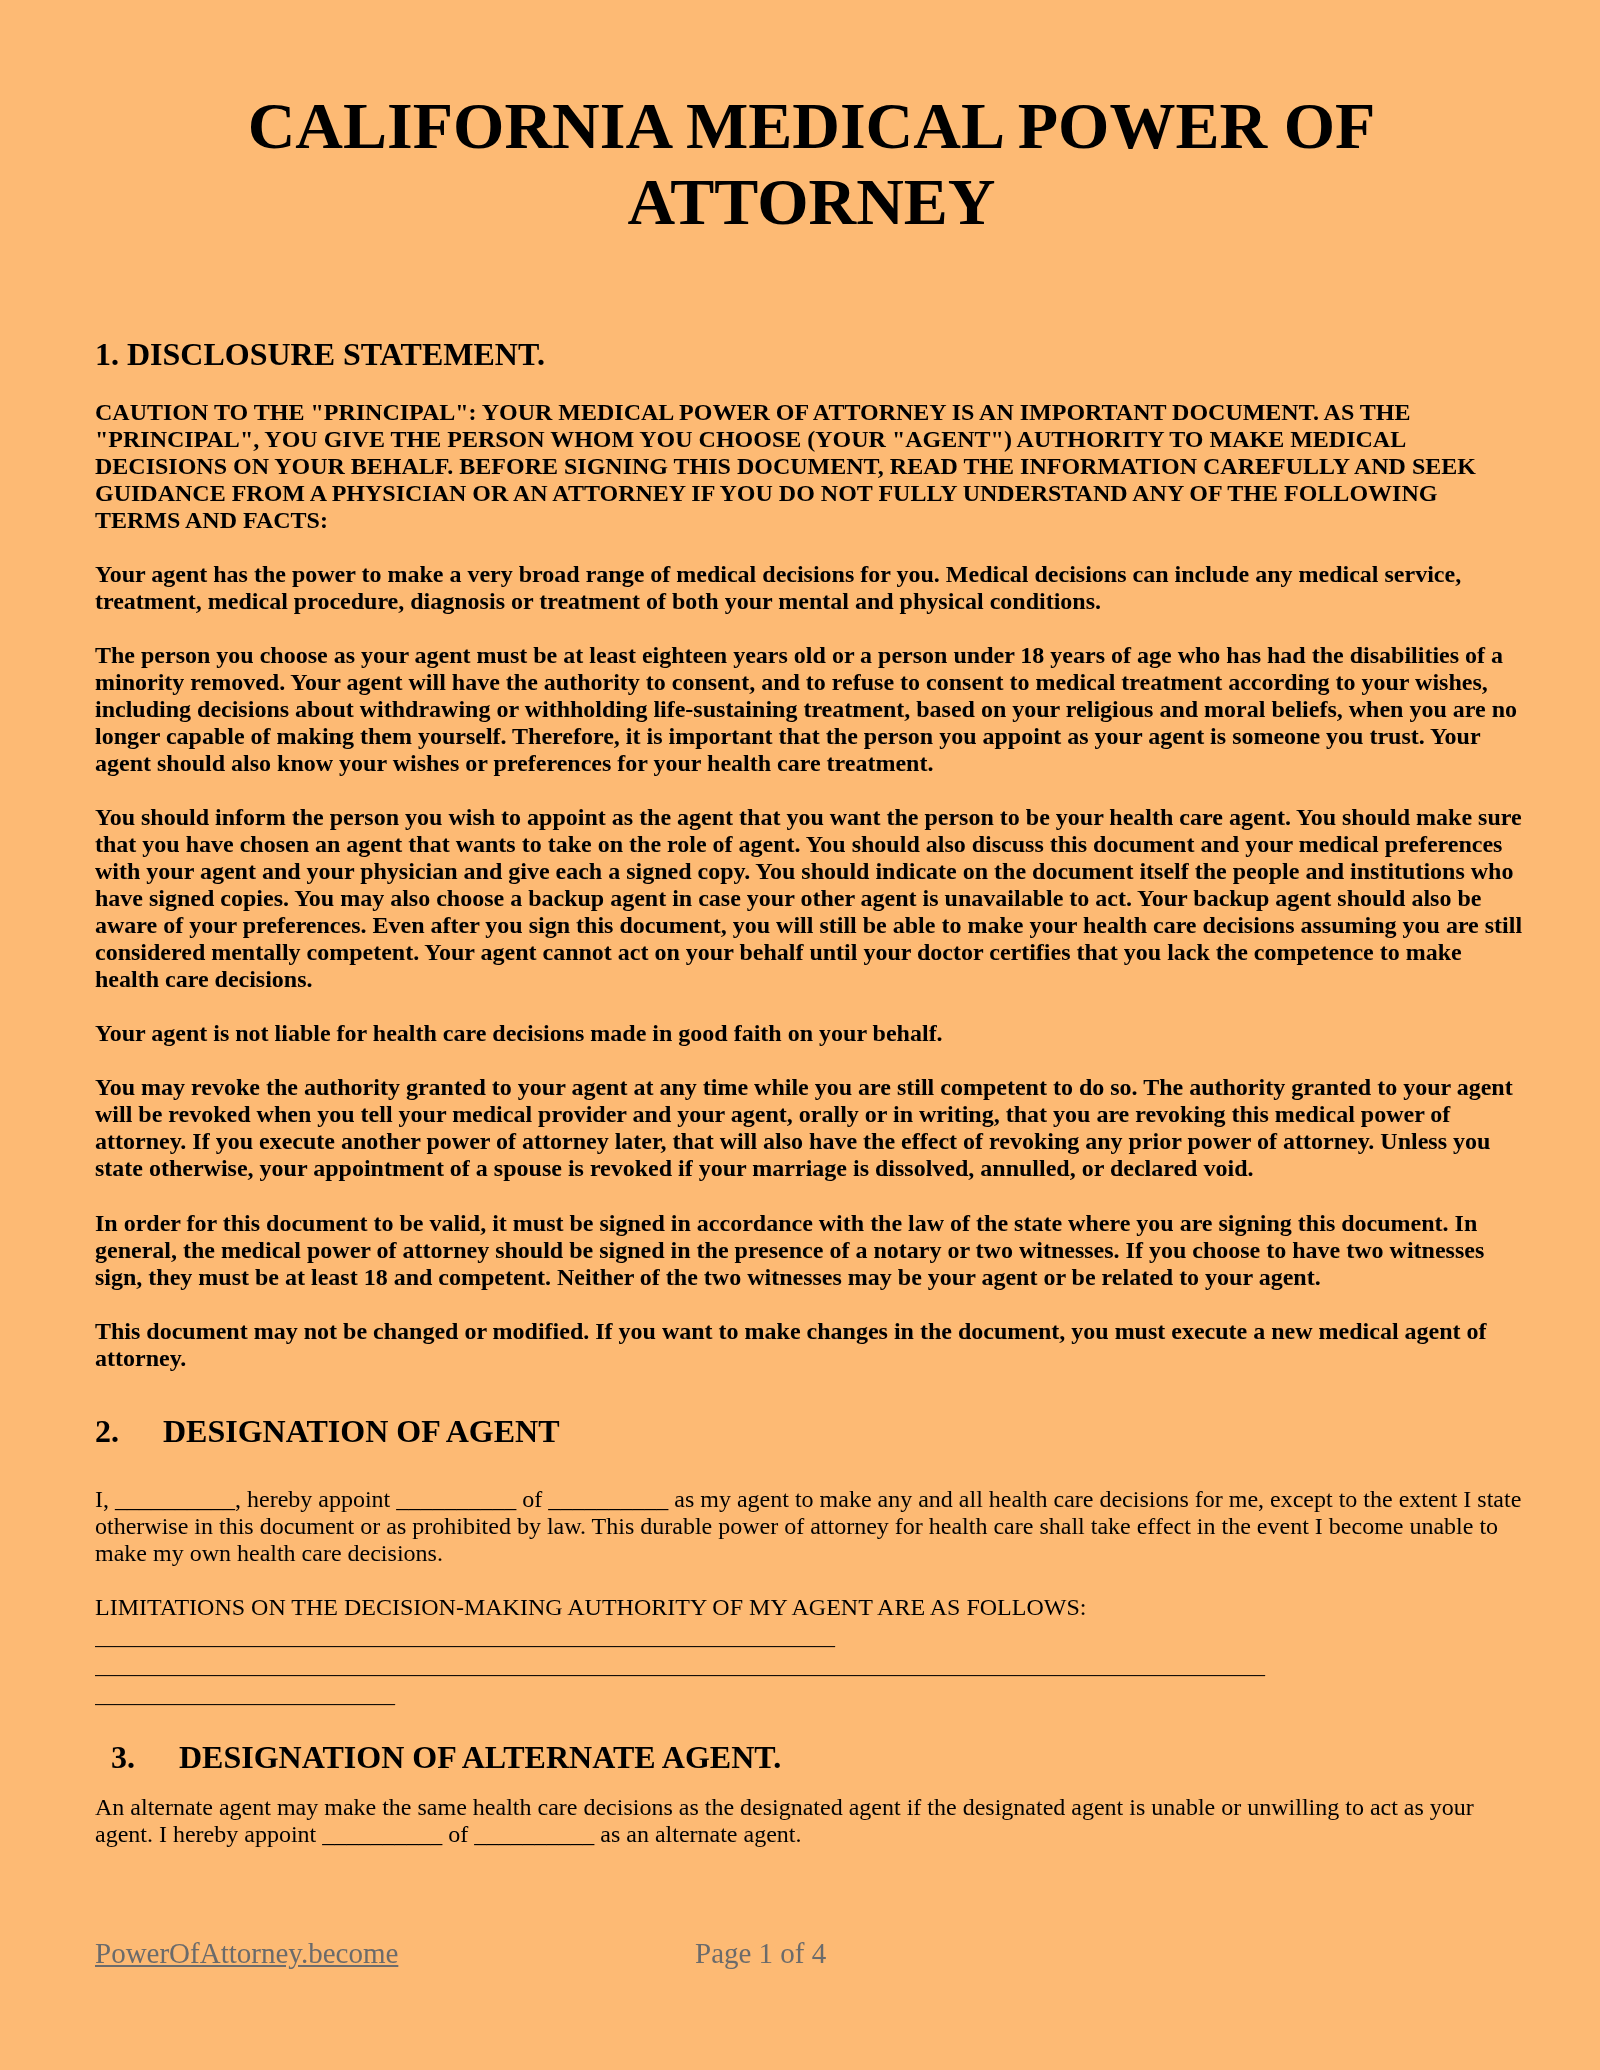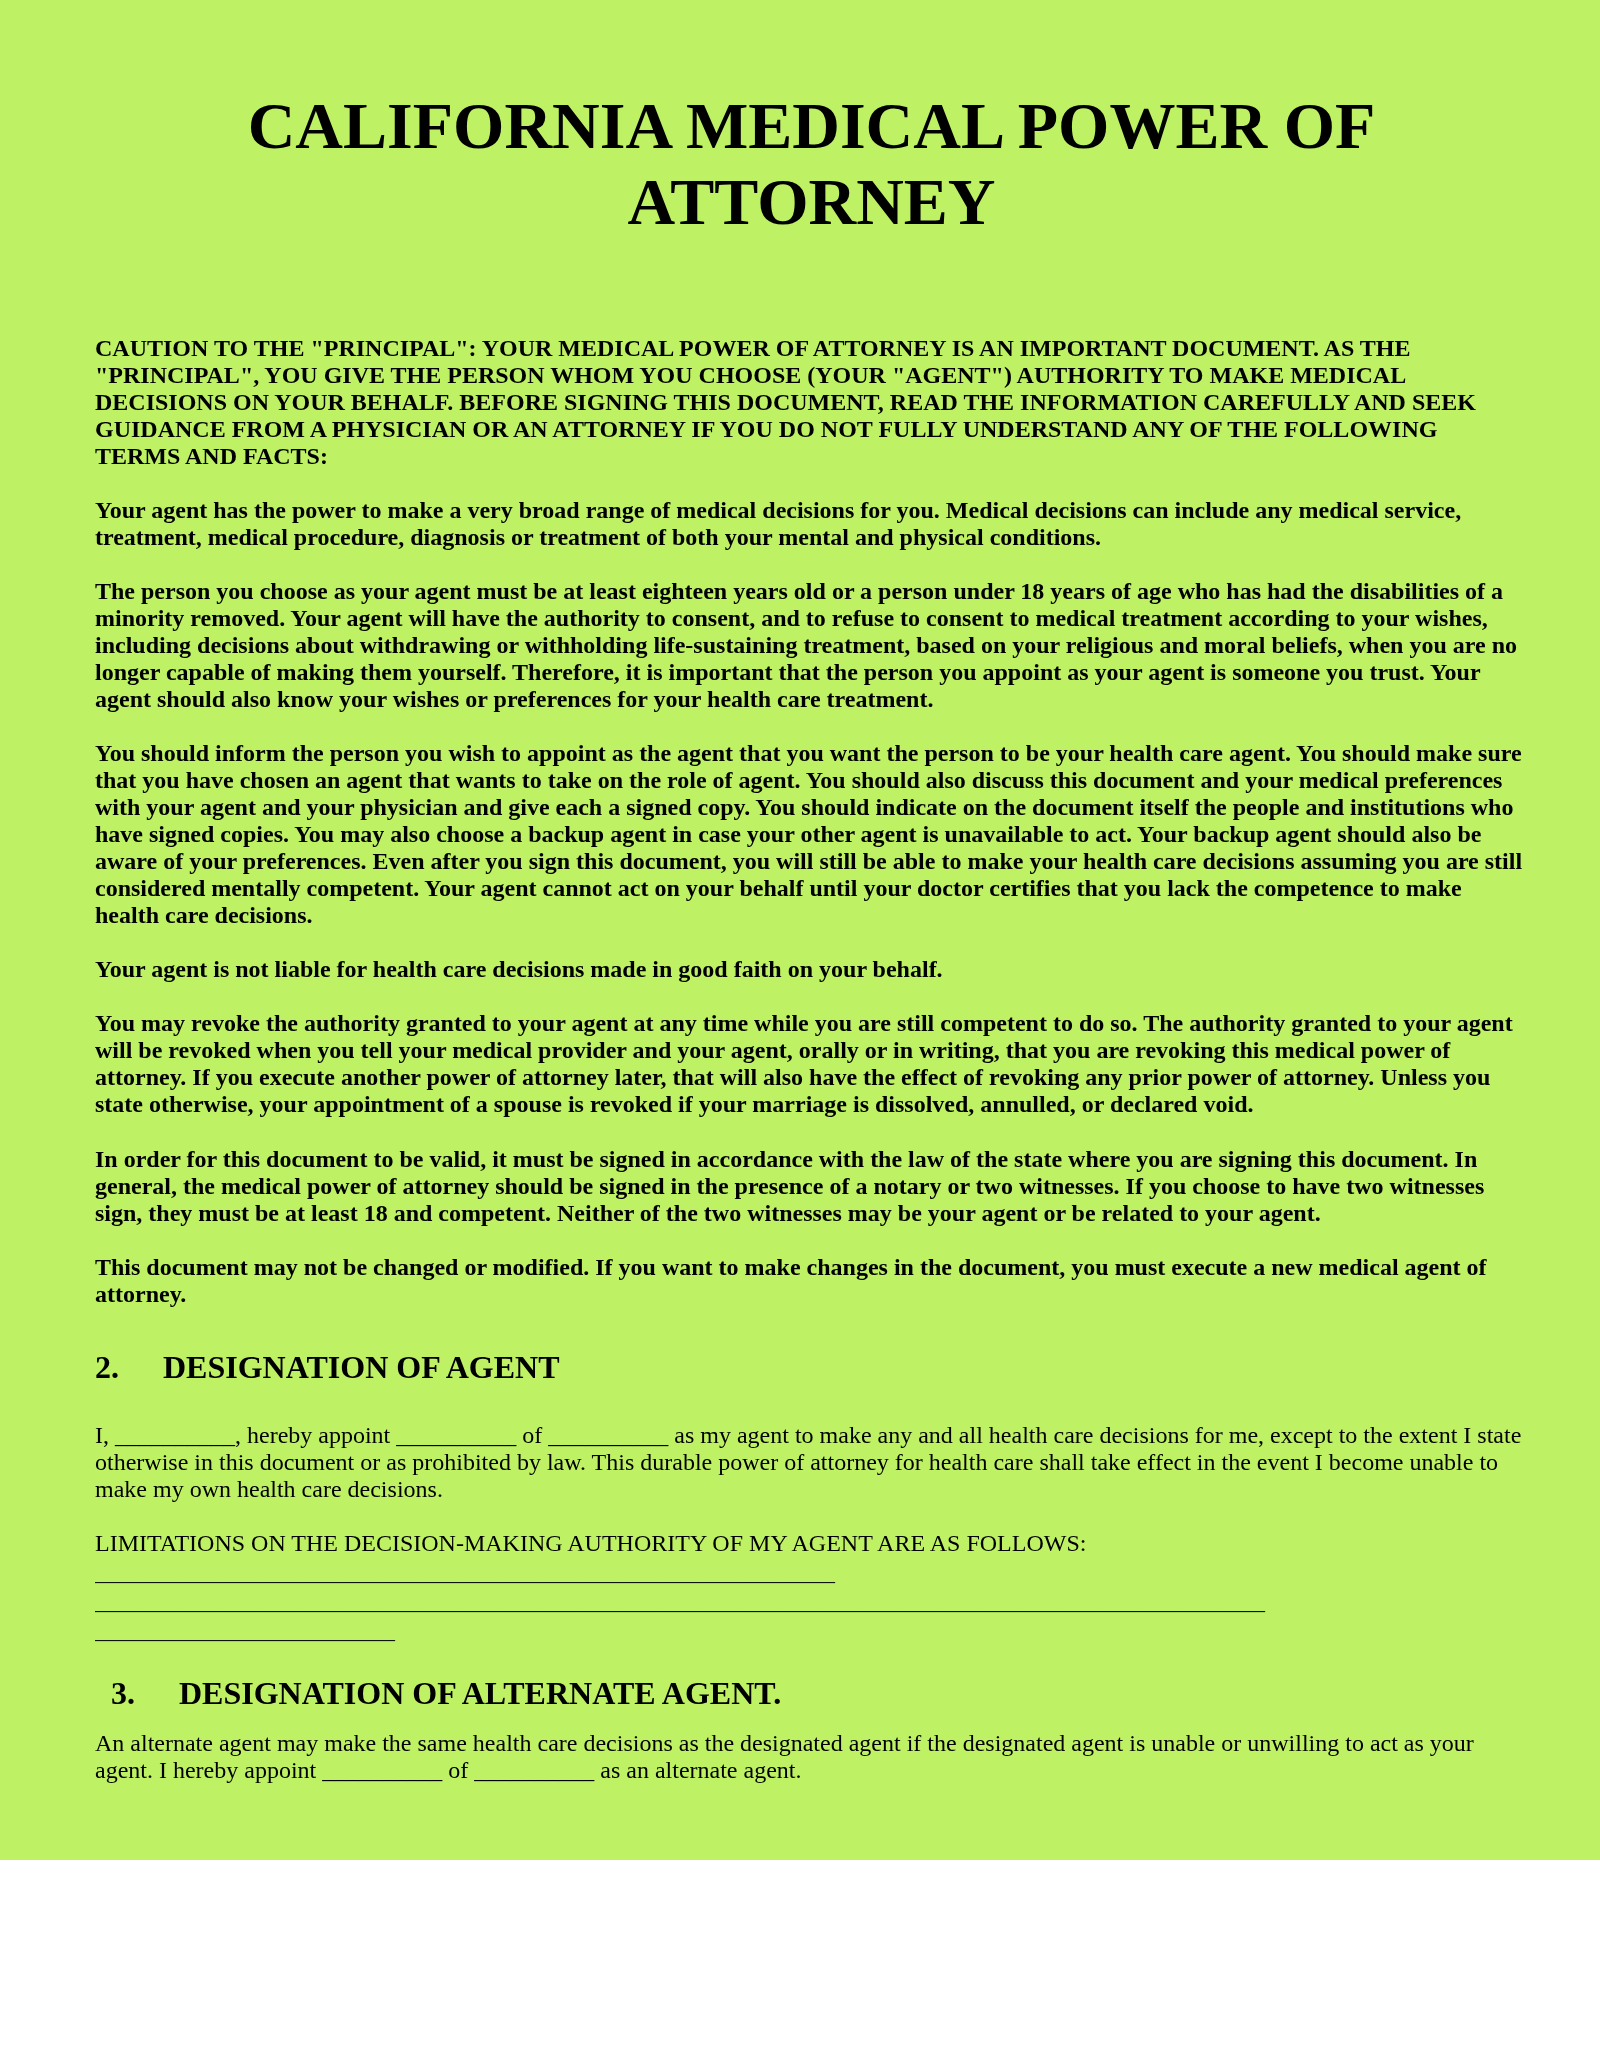--- a/index.html
+++ b/index.html
@@ -1,22 +1,22 @@
 <!DOCTYPE html>
 <html><head>
 <meta charset="utf-8">
 <style>
   html, body { margin: 0; padding: 0; background: #ffffff; }
   .page {
     position: relative;
     width: 1600px;
-    height: 1860px;
+    height: 2070px;
     box-sizing: border-box;
     padding: 88px 72px 0 95px;
-    background: #bef264;
+    background: #fdba74;
     color: #000000;
     font-family: "Liberation Serif", "DejaVu Serif", serif;
     overflow: hidden;
   }
   .title {
     margin: 0 0 95px 0;
     font-size: 66px;
     line-height: 76px;
     font-weight: bold;
     text-align: center;
@@ -64,20 +64,21 @@
     color: #6b6b6b;
   }
 </style>
 </head>
 <body>
 
 <div class="page">
 
   <h1 class="title">CALIFORNIA MEDICAL POWER OF ATTORNEY</h1>
 
+  <h2 class="sec">1. DISCLOSURE STATEMENT.</h2>
 
   <p class="b">CAUTION TO THE "PRINCIPAL": YOUR MEDICAL POWER OF ATTORNEY IS AN IMPORTANT DOCUMENT. AS THE "PRINCIPAL", YOU GIVE THE PERSON WHOM YOU CHOOSE (YOUR "AGENT") AUTHORITY TO MAKE MEDICAL DECISIONS ON YOUR BEHALF. BEFORE SIGNING THIS DOCUMENT, READ THE INFORMATION CAREFULLY AND SEEK GUIDANCE FROM A PHYSICIAN OR AN ATTORNEY IF YOU DO NOT FULLY UNDERSTAND ANY OF THE FOLLOWING TERMS AND FACTS:</p>
   <p class="b">Your agent has the power to make a very broad range of medical decisions for you. Medical decisions can include any medical service, treatment, medical procedure, diagnosis or treatment of both your mental and physical conditions.</p>
   <p class="b">The person you choose as your agent must be at least eighteen years old or a person under 18 years of age who has had the disabilities of a minority removed. Your agent will have the authority to consent, and to refuse to consent to medical treatment according to your wishes, including decisions about withdrawing or withholding life-sustaining treatment, based on your religious and moral beliefs, when you are no longer capable of making them yourself.  Therefore, it is important that the person you appoint as your agent is someone you trust. Your agent should also know your wishes or preferences for your health care treatment.</p>
   <p class="b">You should inform the person you wish to appoint as the agent that you want the person to be your health care agent. You should make sure that you have chosen an agent that wants to take on the role of agent. You should also discuss this document and your medical preferences with your agent and your physician and give each a signed copy. You should indicate on the document itself the people and institutions who have signed copies. You may also choose a backup agent in case your other agent is unavailable to act. Your backup agent should also be aware of your preferences. Even after you sign this document, you will still be able to make your health care decisions assuming you are still considered mentally competent. Your agent cannot act on your behalf until your doctor certifies that you lack the competence to make health care decisions.</p>
   <p class="b">Your agent is not liable for health care decisions made in good faith on your behalf.</p>
   <p class="b">You may revoke the authority granted to your agent at any time while you are still competent to do so. The authority granted to your agent will be revoked when you tell your medical provider and your agent, orally or in writing, that you are revoking this medical power of attorney. If you execute another power of attorney later, that will also have the effect of revoking any prior power of attorney. Unless you state otherwise, your appointment of a spouse is revoked if your marriage is dissolved, annulled, or declared void.</p>
   <p class="b gap">In order for this document to be valid, it must be signed in accordance with the law of the state where you are signing this document. In general, the medical power of attorney should be signed in the presence of a notary or two witnesses. If you choose to have two witnesses sign, they must be at least 18 and competent. Neither of the two witnesses may be your agent or be related to your agent.</p>
   <p class="b">This document may not be changed or modified. If you want to make changes in the document, you must execute a new medical agent of attorney.</p>
 

